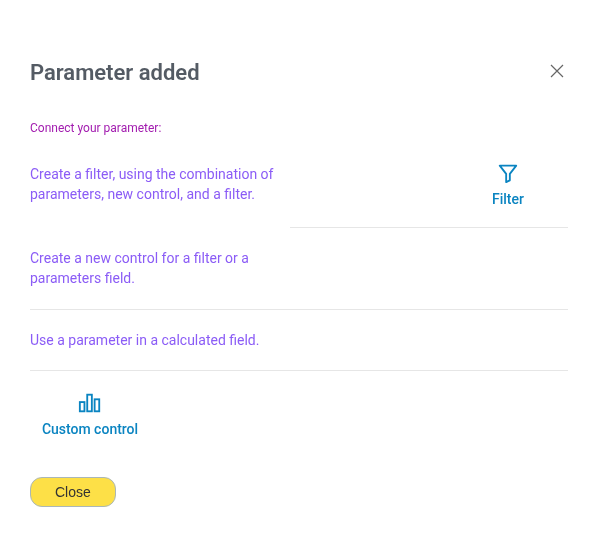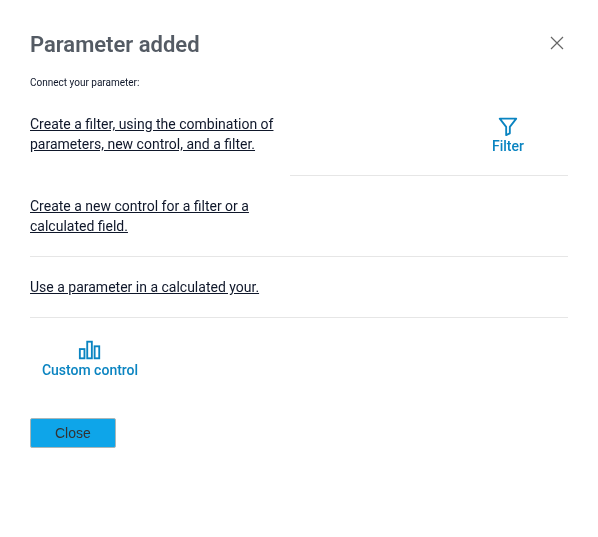--- a/index.html
+++ b/index.html
@@ -9,93 +9,94 @@
     color: #333;
     width: 598px;
     height: 537px;
     position: relative;
     padding: 32px 30px 24px 30px;
   }
   .header-row {
     display: flex;
     justify-content: space-between;
     align-items: flex-start;
+    margin-top: 28px;
   }
   .title {
     font-size: 22px;
     font-weight: 600;
     color: #545b64;
   }
   .close-x {
     font-size: 16px;
     color: #555;
     cursor: pointer;
     line-height: 1;
     padding: 4px;
     font-weight: 300;
   }
   .subtitle {
-    margin-top: 20px;
-    font-size: 10px;
-    color: #0f172a;
+    margin-top: 36px;
+    font-size: 12px;
+    color: #a21caf;
   }
   .options {
     margin-top: 6px;
   }
   .row {
     display: flex;
     align-items: center;
     justify-content: space-between;
     gap: 24px;
     padding: 20px 0;
   }
   .divider {
     border-top: 1px solid #e6e6e6;
   }
   .half-divider {
     border-top: 1px solid #e6e6e6;
     margin-left: 260px;
   }
   .row-desc {
     font-size: 14px;
-    color: #0f172a;
+    color: #8b5cf6;
     line-height: 1.45;
     max-width: 260px;
-    text-decoration: underline;
   }
   .row-action {
     display: flex;
     flex-direction: column;
     align-items: center;
+    gap: 6px;
     min-width: 120px;
     cursor: pointer;
     color: #0a84c1;
   }
   .row-action .icon-wrap {
     display: flex;
     align-items: center;
     justify-content: center;
     height: 24px;
   }
   .row-action .label {
     font-size: 14px;
     font-weight: 500;
     color: #0a84c1;
   }
   .footer {
     margin-top: 20px;
   }
   .close-btn {
     border: 1px solid #aab7b8;
-    background: #0ea5e9;
+    background: #fde047;
     color: #333;
     font-size: 14px;
     padding: 6px 24px;
     cursor: pointer;
-    border-radius: 2px;
+    border-radius: 12px;
   }
   svg { display: block; }
 </style>
 </head>
 <body>
 
 <div class="header-row">
   <div class="title">Parameter added</div>
   <div class="close-x">
     <svg width="14" height="14" viewBox="0 0 14 14">
@@ -116,27 +117,27 @@
           <path d="M3 4 H21 L14 13 V20 L10 22 V13 Z"></path>
         </svg>
       </span>
       <span class="label">Filter</span>
     </div>
   </div>
 
   <div class="half-divider"></div>
 
   <div class="row">
-    <div class="row-desc">Create a new control for a filter or a calculated field.</div>
+    <div class="row-desc">Create a new control for a filter or a parameters field.</div>
   </div>
 
   <div class="divider"></div>
 
   <div class="row">
-    <div class="row-desc">Use a parameter in a calculated your.</div>
+    <div class="row-desc">Use a parameter in a calculated field.</div>
   </div>
 
   <div class="divider"></div>
 
   <div class="row">
     <div class="row-action">
       <span class="icon-wrap">
         <svg width="24" height="22" viewBox="0 0 26 22" fill="none" stroke="#0a84c1" stroke-width="2">
           <rect x="2" y="10" width="5" height="10"></rect>
           <rect x="10" y="2" width="5" height="18"></rect>

